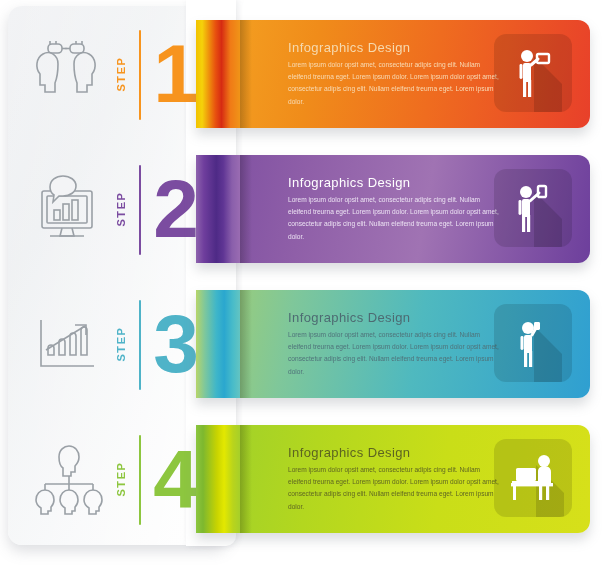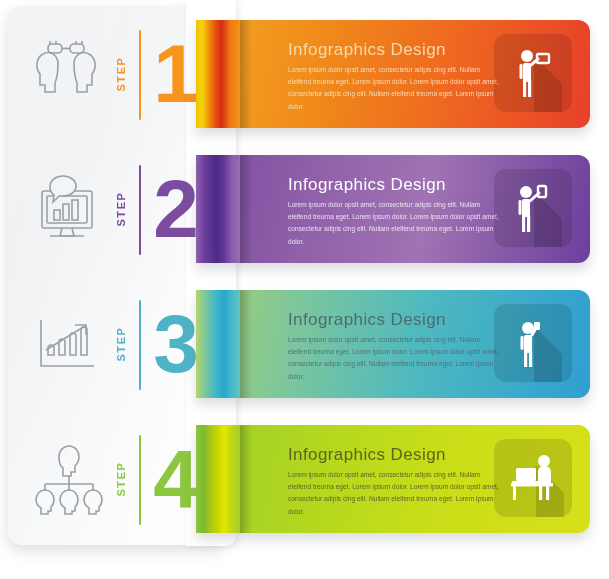--- a/index.html
+++ b/index.html
@@ -151,21 +151,21 @@
   }
 
   
   .ribbon-text {
     position: absolute;
     left: 92px;
     top: 20px;
     width: 212px;
   }
   .ribbon-title {
-    font-size: 17px;
+    font-size: 13px;
     letter-spacing: 0.4px;
     margin: 0 0 4px 0;
     font-family: "Liberation Sans", sans-serif;
   }
   .ribbon-body-text {
     font-size: 6.6px;
     line-height: 1.85;
     margin: 0;
     font-family: "Liberation Sans", sans-serif;
   }

